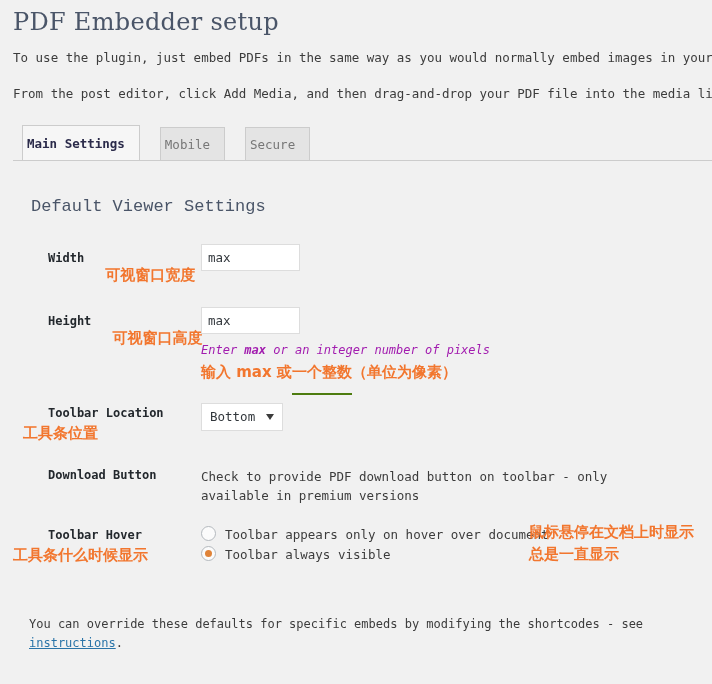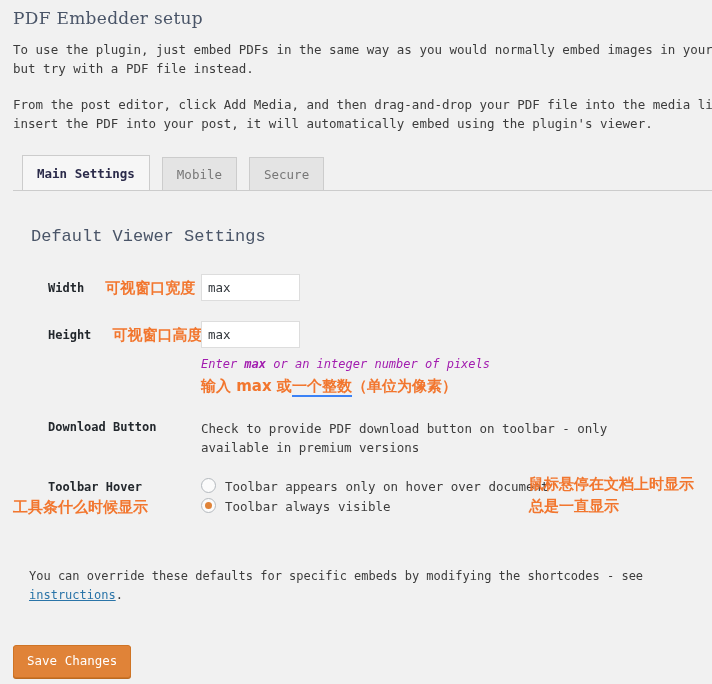--- a/index.html
+++ b/index.html
@@ -13,21 +13,21 @@
     font-family: "DejaVu Sans Mono", "Liberation Mono", monospace;
     font-size: 12px;
     color: #444;
     overflow: hidden;
     position: relative;
   }
 
   
   .page-title {
     font-family: "DejaVu Serif", "Liberation Serif", serif;
-    font-size: 17px;
+    font-size: 24px;
     font-weight: normal;
     color: #4a5568;
     margin: 0;
     padding: 8px 0 6px 13px;
     letter-spacing: 0.3px;
   }
 
   .intro-para {
     margin: 0;
     padding: 6px 0 0 13px;
@@ -54,22 +54,22 @@
     left: 13px;
     right: 0;
     bottom: 0;
     height: 1px;
     background: #cccccc;
   }
   .tab {
     display: inline-block;
     position: relative;
     z-index: 2;
-    padding: 9px 14px 8px 14px;
-    margin-right: 12px;
+    padding: 9px 14px 8px 4px;
+    margin-right: 20px;
     font-family: "DejaVu Sans Mono", "Liberation Mono", monospace;
     font-size: 12.5px;
     border: 1px solid #cccccc;
     border-bottom: none;
     background: #e4e4e4;
     color: #777777;
     vertical-align: bottom;
     line-height: 15px;
     cursor: pointer;
   }
@@ -123,21 +123,21 @@
     font-family: "DejaVu Sans", "Liberation Sans", sans-serif;
     font-weight: bold;
     font-size: 15px;
     line-height: 20px;
     margin-top: 2px;
     padding-left: 0;
   }
   .label-cn.indent { padding-left: 10px; }
   .label-cn.inline-cn {
     display: inline-block;
-    margin-top: 0;
+    margin-top: 17px;
     margin-left: 14px;
     vertical-align: top;
   }
   .th-inline { white-space: nowrap; }
   .th-inline .label-en { display: inline-block; vertical-align: top; padding-top: 2px; }
 
   
   input.text-field {
     width: 85px;
     padding: 5px 6px;
@@ -161,22 +161,22 @@
   .help-text b { font-weight: bold; font-style: italic; }
   .annot-line {
     color: #f2762e;
     font-family: "DejaVu Sans", "Liberation Sans", sans-serif;
     font-weight: bold;
     font-size: 15px;
     line-height: 22px;
     margin: 2px 0 0 0;
   }
   .annot-line .underlined {
-    border-bottom: 2px solid #3b82f6;
-    padding-bottom: 0px;
+    border-bottom: 2px solid #4d7c0f;
+    padding-bottom: 12px;
   }
 
   
   .select-wrap {
     display: inline-block;
     position: relative;
   }
   select.dropdown {
     -webkit-appearance: none;
     -moz-appearance: none;
@@ -285,26 +285,24 @@
     line-height: 16px;
   }
 </style>
 </head>
 <body>
 
 <h1 class="page-title">PDF Embedder setup</h1>
 
 <p class="intro-para">
   <span class="intro-line">To use the plugin, just embed PDFs in the same way as you would normally embed images in your posts/pages -</span>
-  <span class="intro-line">but try with a PDF file instead.</span>
 </p>
 
 <p class="intro-para second">
   <span class="intro-line">From the post editor, click Add Media, and then drag-and-drop your PDF file into the media library. When you</span>
-  <span class="intro-line">insert the PDF into your post, it will automatically embed using the plugin's viewer.</span>
 </p>
 
 <div class="tab-strip">
   <div class="tab-underline"></div>
   <span class="tab active">Main Settings</span><span class="tab">Mobile</span><span class="tab">Secure</span>
 </div>
 
 <h2 class="section-heading">Default Viewer Settings</h2>
 
 <table class="form-table">
@@ -328,20 +326,34 @@
           <span class="label-cn inline-cn">可视窗口高度</span>
         </span>
       </th>
       <td>
         <input class="text-field" type="text" value="max" style="">
         <p class="help-text"><span>Enter </span><b>max</b><span> or an integer number of pixels</span></p>
         <p class="annot-line"><span>输入 max 或</span><span class="underlined">一个整数</span><span>（单位为像素）</span></p>
       </td>
     </tr>
 
+    <tr>
+      <th>
+        <span class="label-en">Toolbar Location</span>
+        <span class="label-cn indent">工具条位置</span>
+      </th>
+      <td>
+        <span class="select-wrap">
+          <select class="dropdown">
+            <option>Bottom</option>
+          </select>
+          <span class="select-caret"></span>
+        </span>
+      </td>
+    </tr>
 
     <tr>
       <th>
         <span class="label-en">Download Button</span>
       </th>
       <td>
         <p class="desc-text">
           <span>Check to provide PDF download button on toolbar - only</span>
           <span>available in premium versions</span>
         </p>

